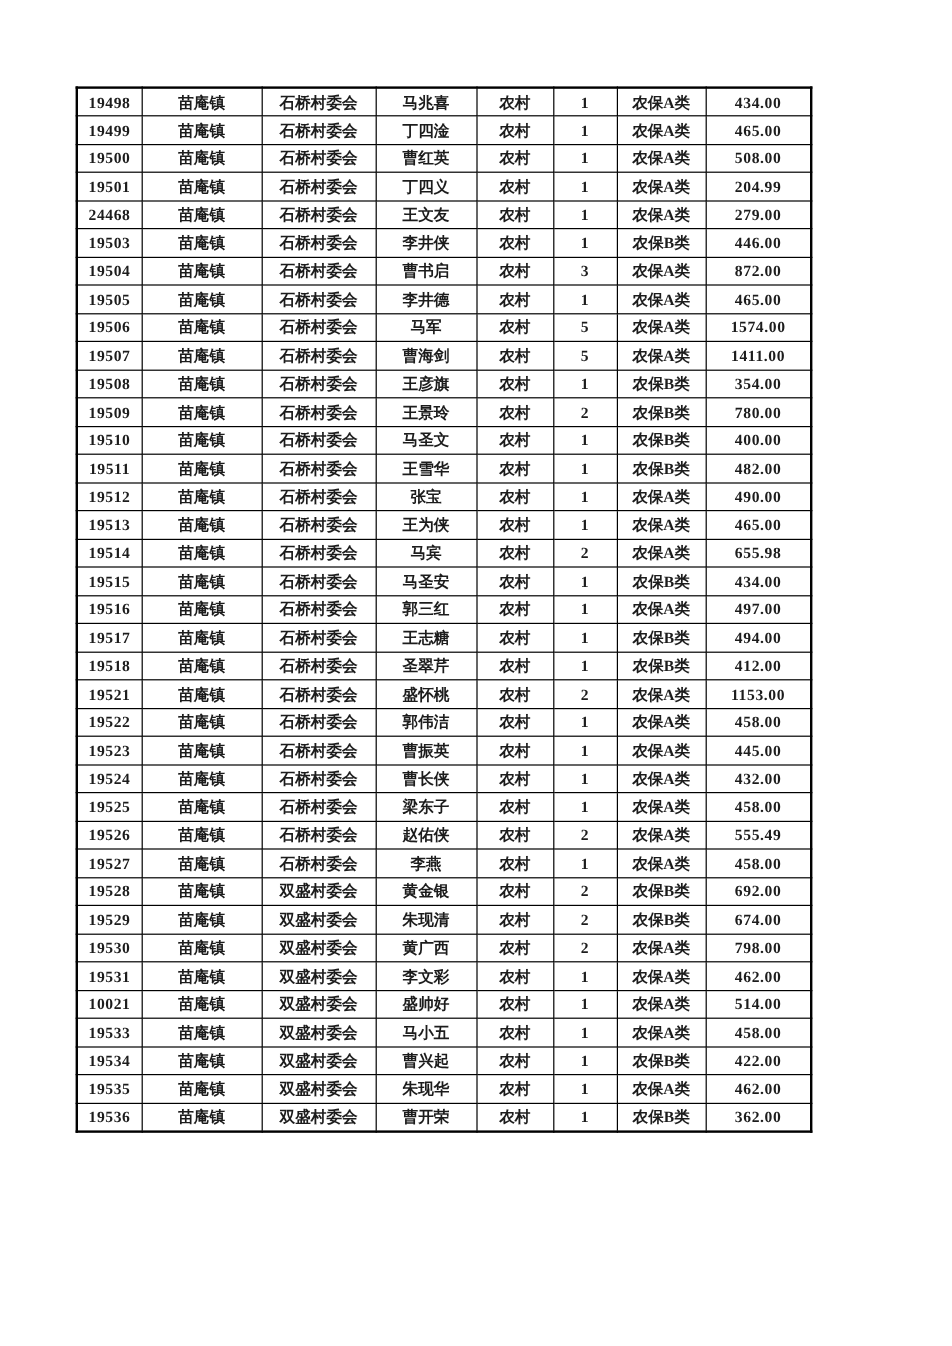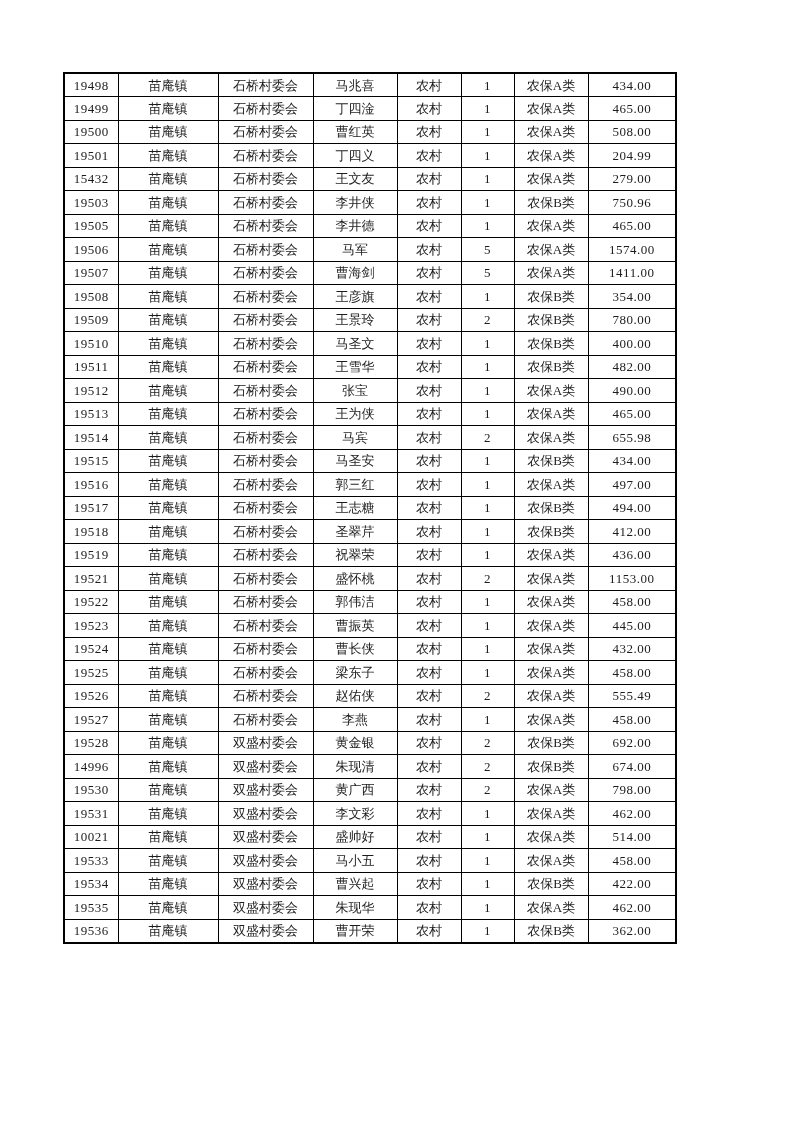--- a/index.html
+++ b/index.html
@@ -8,20 +8,21 @@
     height: 1122px;
     background: #ffffff;
     overflow: hidden;
     font-family: "Liberation Serif", "DejaVu Serif", serif;
   }
   .page {
     position: relative;
     width: 793px;
     height: 1122px;
     background: #ffffff;
+    font-weight: bold;
   }
   table.roster {
     position: absolute;
     left: 63px;
     top: 72px;
     border-collapse: collapse;
     table-layout: fixed;
     width: 612px;
     border: 2px solid #000000;
   }
@@ -92,38 +93,48 @@
           <td class="col-serial">19501</td>
           <td>苗庵镇</td>
           <td>石桥村委会</td>
           <td>丁四义</td>
           <td>农村</td>
           <td class="col-count">1</td>
           <td>农保A类</td>
           <td class="col-amount">204.99</td>
         </tr>
         <tr>
-          <td class="col-serial">15432</td>
+          <td class="col-serial">24468</td>
           <td>苗庵镇</td>
           <td>石桥村委会</td>
           <td>王文友</td>
           <td>农村</td>
           <td class="col-count">1</td>
           <td>农保A类</td>
           <td class="col-amount">279.00</td>
         </tr>
         <tr>
           <td class="col-serial">19503</td>
           <td>苗庵镇</td>
           <td>石桥村委会</td>
           <td>李井侠</td>
           <td>农村</td>
           <td class="col-count">1</td>
           <td>农保B类</td>
-          <td class="col-amount">750.96</td>
+          <td class="col-amount">446.00</td>
+        </tr>
+        <tr>
+          <td class="col-serial">19504</td>
+          <td>苗庵镇</td>
+          <td>石桥村委会</td>
+          <td>曹书启</td>
+          <td>农村</td>
+          <td class="col-count">3</td>
+          <td>农保A类</td>
+          <td class="col-amount">872.00</td>
         </tr>
         <tr>
           <td class="col-serial">19505</td>
           <td>苗庵镇</td>
           <td>石桥村委会</td>
           <td>李井德</td>
           <td>农村</td>
           <td class="col-count">1</td>
           <td>农保A类</td>
           <td class="col-amount">465.00</td>
@@ -252,30 +263,20 @@
           <td class="col-serial">19518</td>
           <td>苗庵镇</td>
           <td>石桥村委会</td>
           <td>圣翠芹</td>
           <td>农村</td>
           <td class="col-count">1</td>
           <td>农保B类</td>
           <td class="col-amount">412.00</td>
         </tr>
         <tr>
-          <td class="col-serial">19519</td>
-          <td>苗庵镇</td>
-          <td>石桥村委会</td>
-          <td>祝翠荣</td>
-          <td>农村</td>
-          <td class="col-count">1</td>
-          <td>农保A类</td>
-          <td class="col-amount">436.00</td>
-        </tr>
-        <tr>
           <td class="col-serial">19521</td>
           <td>苗庵镇</td>
           <td>石桥村委会</td>
           <td>盛怀桃</td>
           <td>农村</td>
           <td class="col-count">2</td>
           <td>农保A类</td>
           <td class="col-amount">1153.00</td>
         </tr>
         <tr>
@@ -342,21 +343,21 @@
           <td class="col-serial">19528</td>
           <td>苗庵镇</td>
           <td>双盛村委会</td>
           <td>黄金银</td>
           <td>农村</td>
           <td class="col-count">2</td>
           <td>农保B类</td>
           <td class="col-amount">692.00</td>
         </tr>
         <tr>
-          <td class="col-serial">14996</td>
+          <td class="col-serial">19529</td>
           <td>苗庵镇</td>
           <td>双盛村委会</td>
           <td>朱现清</td>
           <td>农村</td>
           <td class="col-count">2</td>
           <td>农保B类</td>
           <td class="col-amount">674.00</td>
         </tr>
         <tr>
           <td class="col-serial">19530</td>

